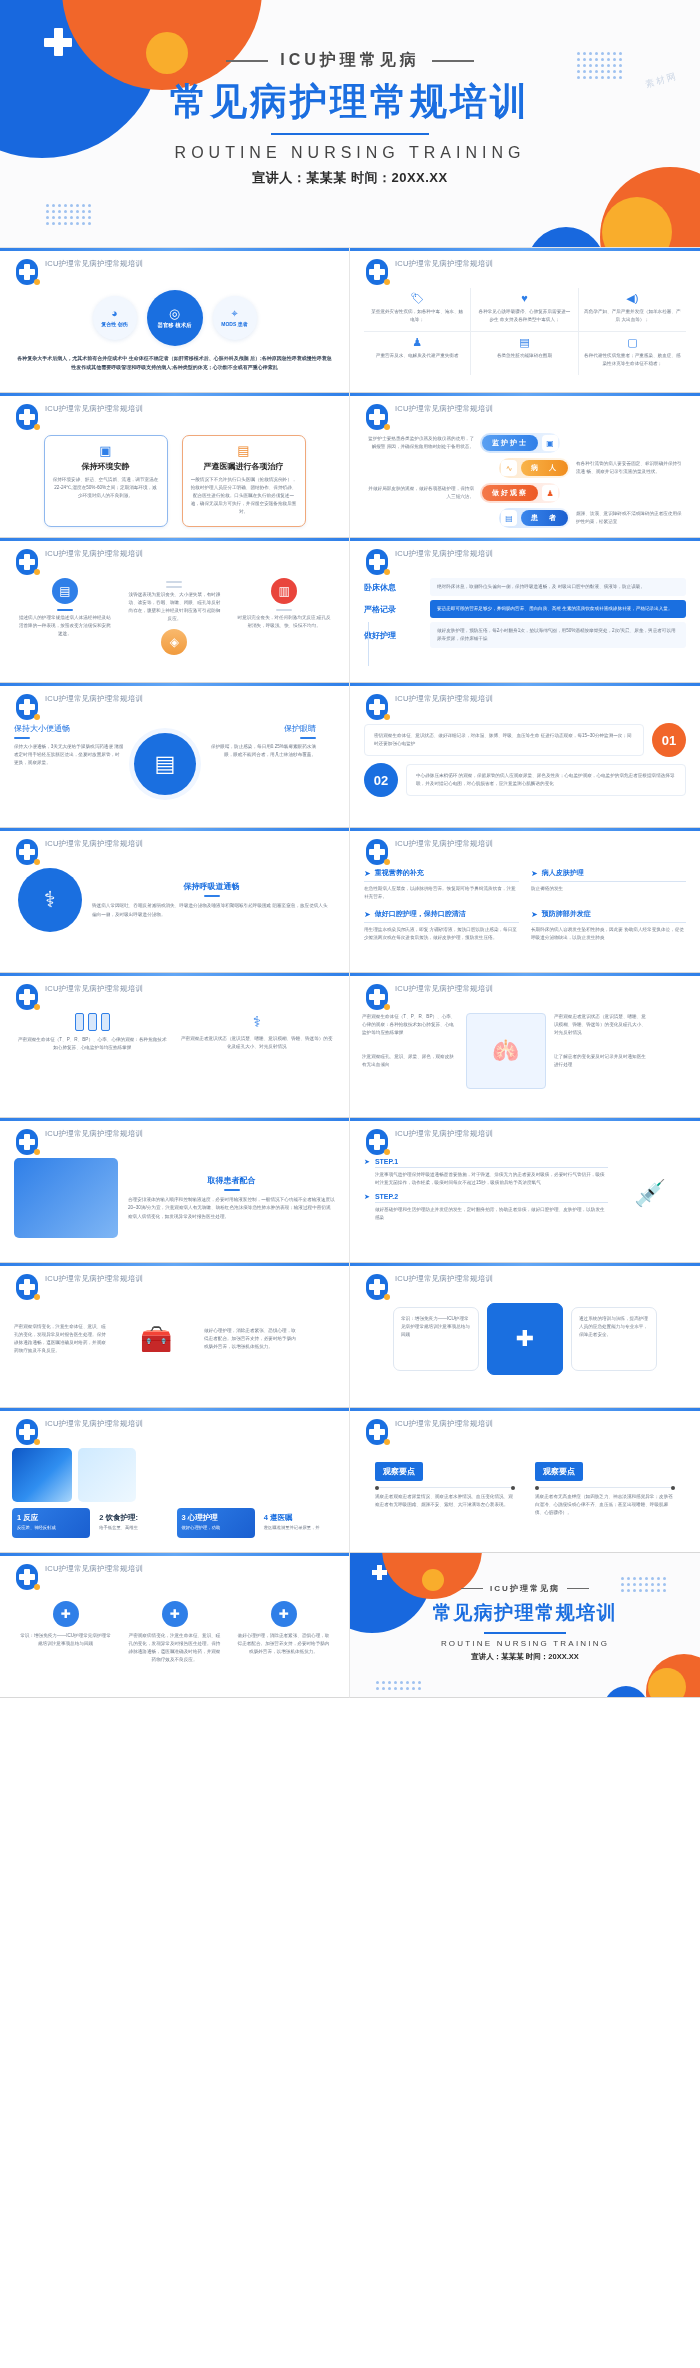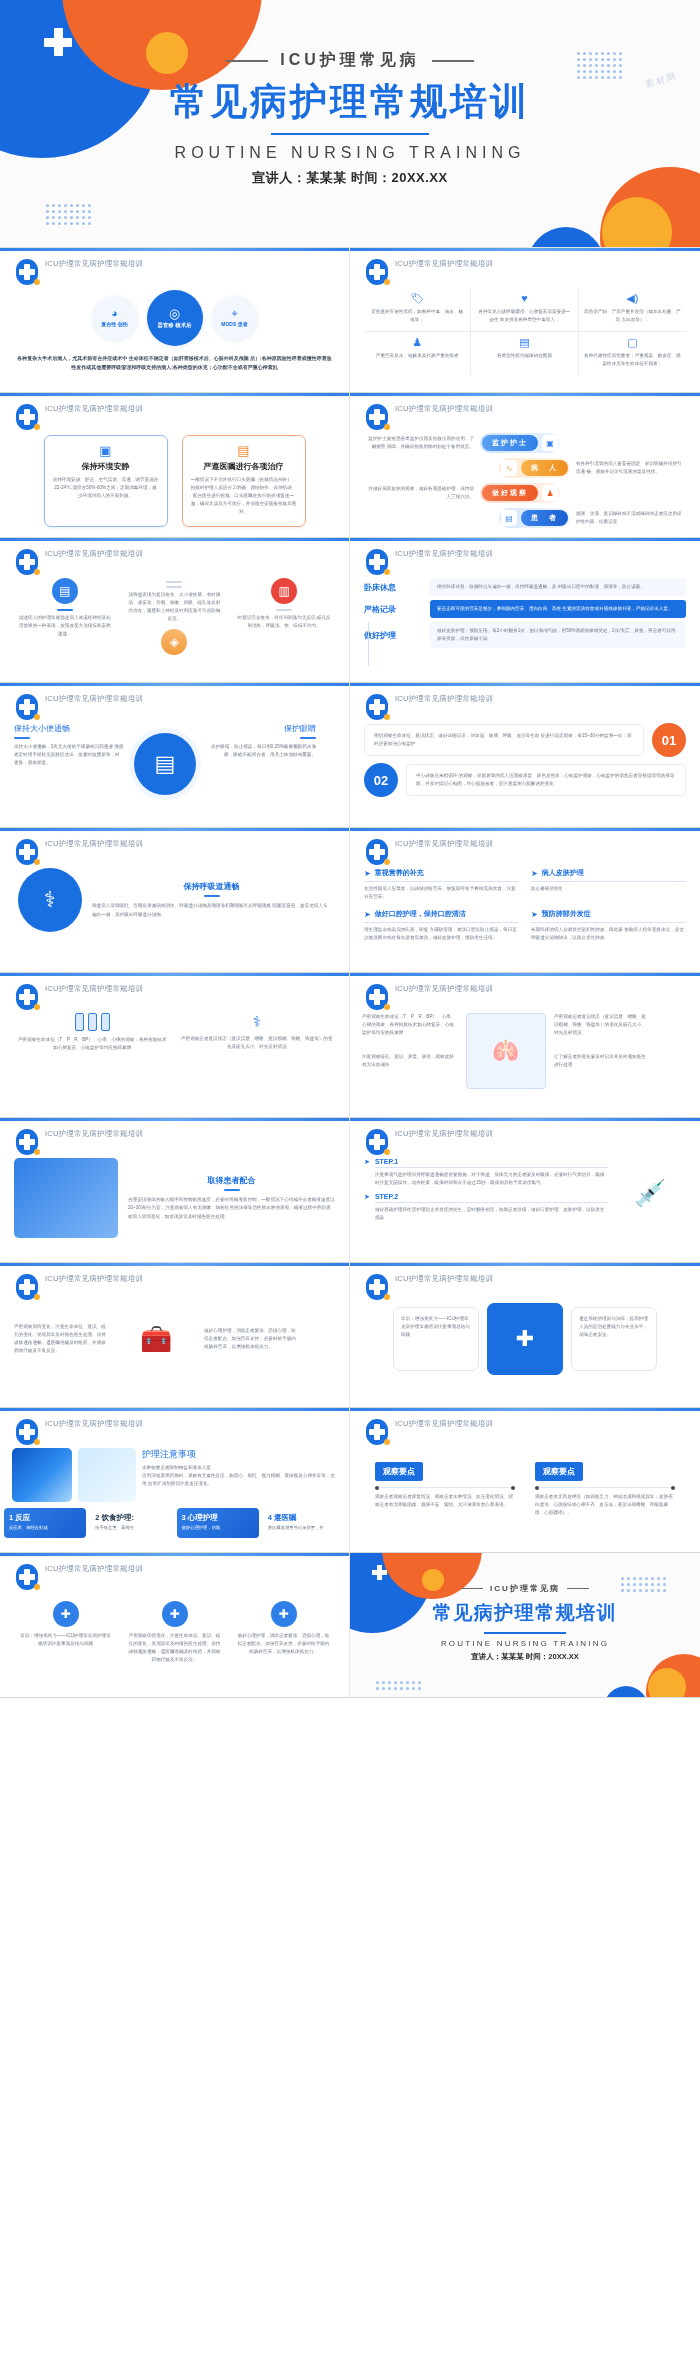--- a/index.html
+++ b/index.html
@@ -240,21 +240,21 @@
   .pic.hex { background:linear-gradient(135deg,#0e57c6,#2f8ef0 55%,#a9d6fb); }
   .pic.light { background:linear-gradient(135deg,#cfeaff,#eef8ff); }
   .circpic { border-radius:50%; background:#1a6fe0; }
   .docpic { border-radius:4px; background:#eef5ff; border:1px solid #cfe0f6; }
 
   
   .notebox { border:1.5px solid #dfe7f1; border-radius:7px; background:#fff; }
   .notebox.on { background:#1a6fe0; border-color:#1a6fe0; }
 
   
-  .chips { display:flex; gap:4px; padding:0 4px; }
+  .chips { display:flex; gap:4px; padding:0 12px; }
   .chip { flex:1; border-radius:4px; padding:5px 5px 6px; }
   .chip.b { background:linear-gradient(135deg,#2f7fe8,#1a5fd0); }
   .chip.b .ct, .chip.b .cd { color:#fff; }
   .chip.w { background:#fff; }
   .chip .ct { font-size:7.5px; font-weight:700; color:#23364d; margin-bottom:2px; }
   .chip .cd { font-size:4.3px; line-height:1.6; color:#6c7685; }
 
   
   .hbox { width:140px; }
   .hbar { background:#1a6fe0; color:#fff; font-size:8px; font-weight:700;
@@ -865,25 +865,20 @@
       <div class="shead">
         <div class="badge">
             <span class="dot"></span>
           </div>
         <div class="htxt">ICU护理常见病护理常规培训</div>
       </div>
       <div class="sbody">
         <div style="display:flex;gap:6px;padding:0 12px">
           <div class="pic hex" style="width:60px;height:54px"></div>
           <div class="pic light" style="width:58px;height:54px"></div>
-          <div style="flex:1">
-            <div class="hdb" style="font-size:9px">护理注意事项</div>
-            <div class="tny" style="margin-top:3px">水肿较重患者限制钠盐和液体入量。</div>
-            <div class="tny">应用洋地黄类药物时，观察有无毒性反应，如恶心、呕吐、视力模糊、黄绿视及心律失常等；使用 血管扩张剂密切注意血压变化。</div>
-          </div>
         </div>
         <div class="chips" style="margin-top:6px">
           <div class="chip b">
             <div class="ct"><span>1</span>
               <span>反应</span></div>
             <div class="cd">反应差、神经反射减</div>
           </div>
           <div class="chip w">
             <div class="ct"><span>2</span>
               <span>饮食护理:</span></div>

